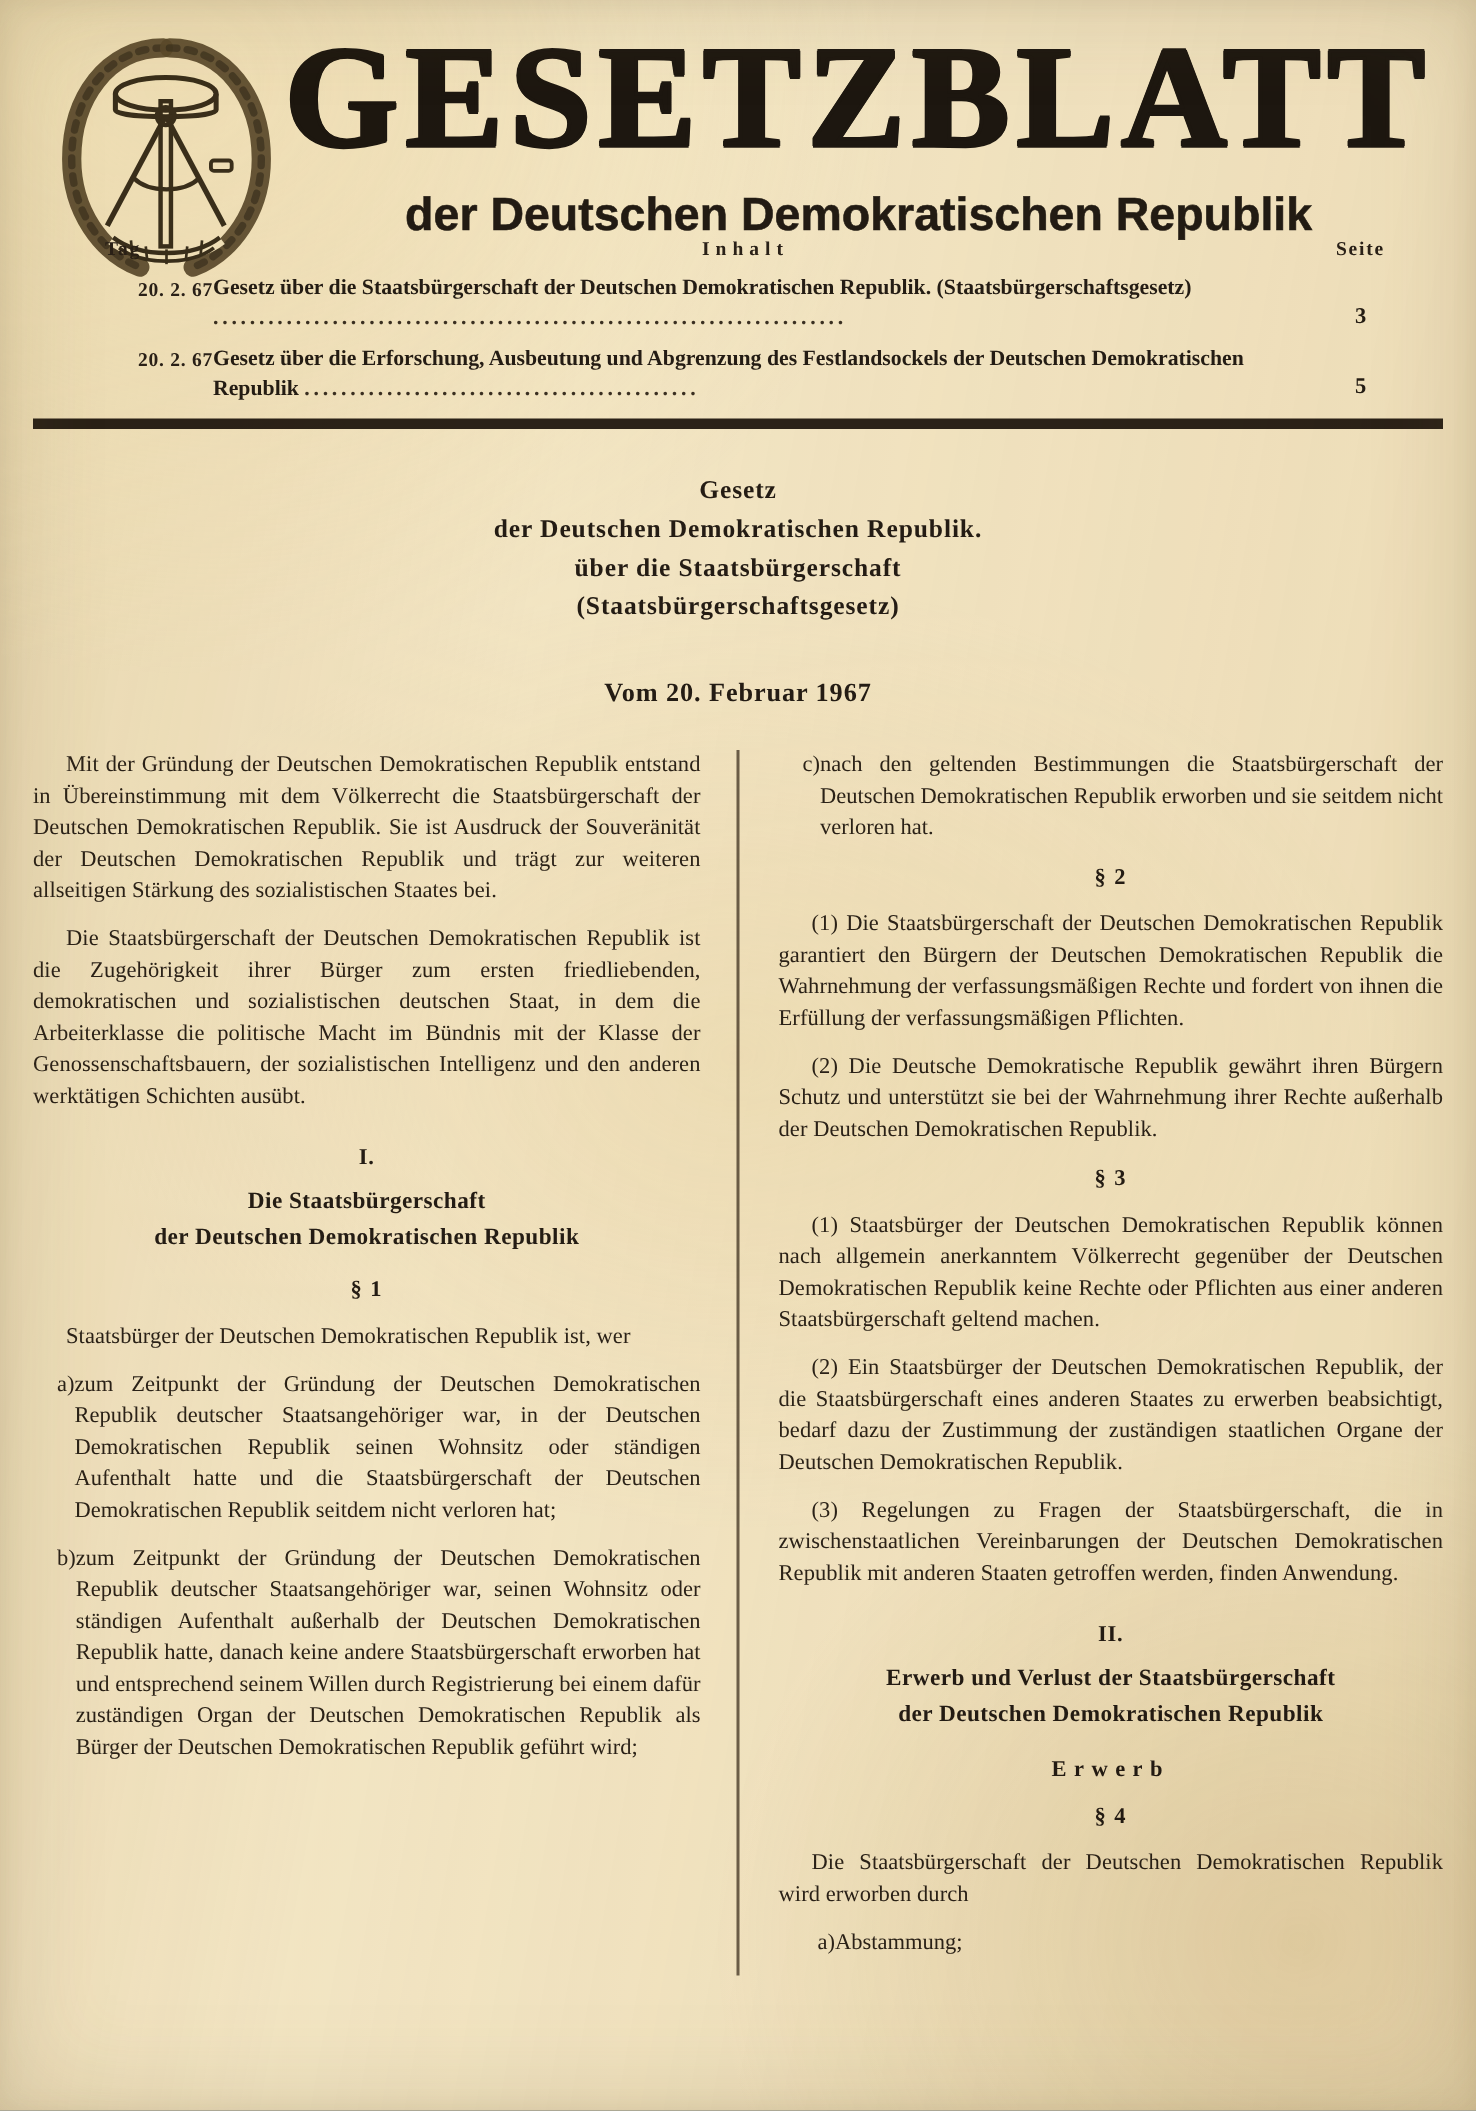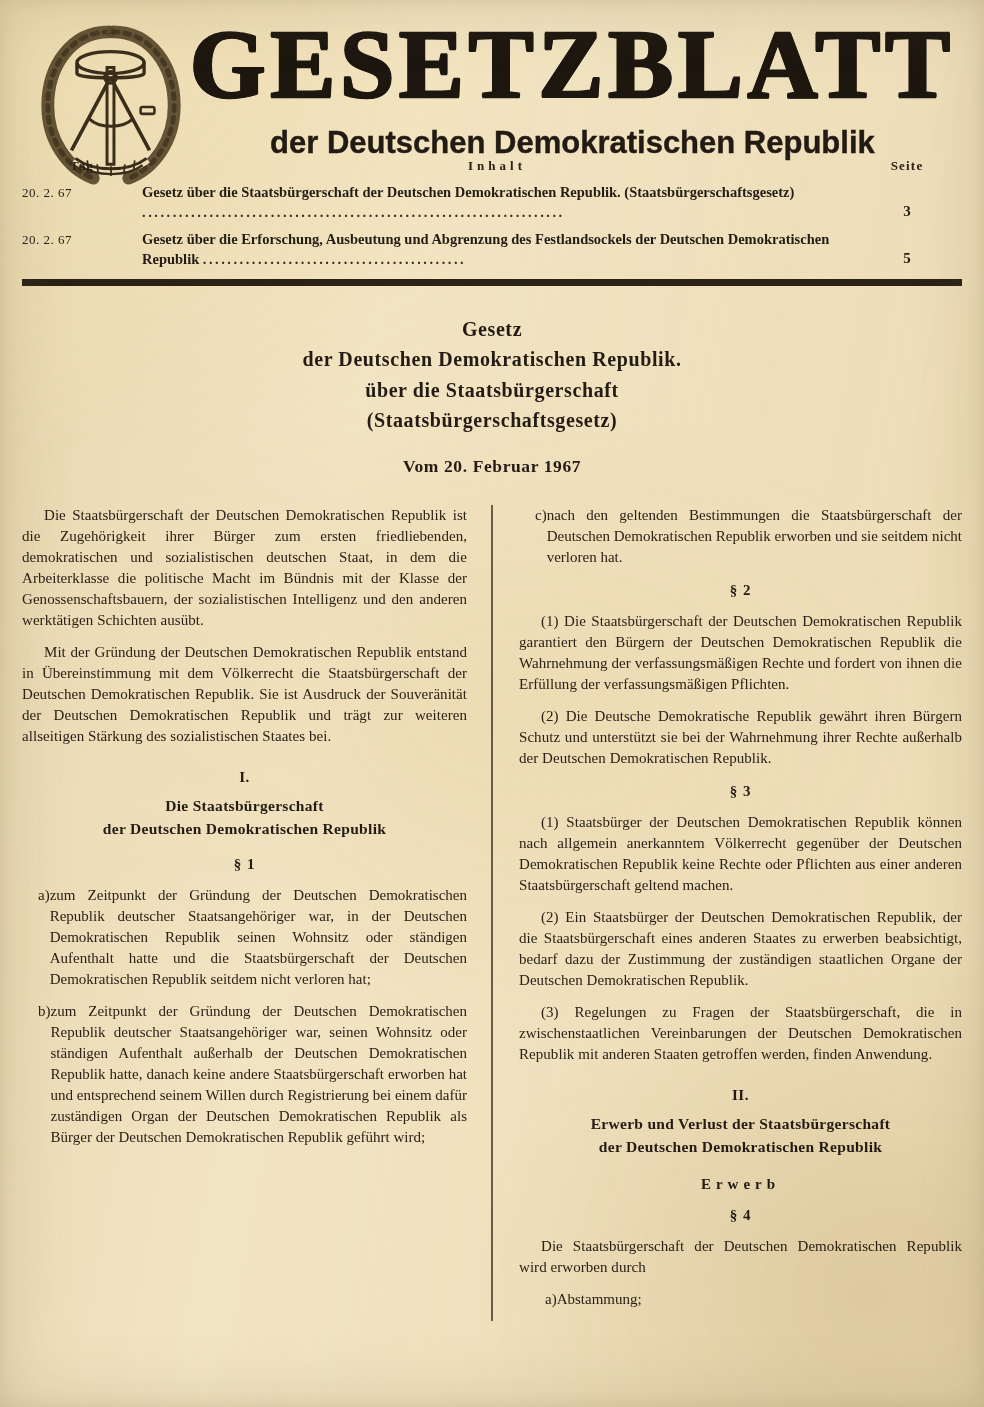--- a/index.html
+++ b/index.html
@@ -145,23 +145,23 @@
   .toc-head .th-inh   { flex: 1; text-align: center; letter-spacing: 4px; }
   .toc-head .th-seite { flex: 0 0 110px; text-align: center; }
 
   .toc-row {
     display: flex;
     align-items: flex-start;
     margin-bottom: 7px;
   }
   .toc-tag {
     flex: 0 0 120px;
-    text-align: left;
+    text-align: right;
     font-size: 13px;
-    font-weight: 400;
+    font-weight: 700;
     letter-spacing: .5px;
     padding-top: 3px;
     color: #2a2118;
   }
   .toc-title {
     flex: 1;
     font-size: 14.5px;
     font-weight: 700;
     line-height: 1.38;
     color: #241c14;
@@ -189,30 +189,30 @@
 
   
   .lawhead {
     position: relative;
     z-index: 5;
     text-align: center;
     padding: 28px 0 6px 0;
   }
   .lawhead .l {
     font-weight: 700;
-    font-size: 20px;
+    font-size: 17px;
     line-height: 1.52;
     letter-spacing: .6px;
     color: #241c14;
   }
   .lawhead .ldate {
     font-weight: 700;
     font-size: 17.5px;
     letter-spacing: .6px;
-    margin-top: 20px;
+    margin-top: 34px;
     color: #241c14;
   }
 
   
   .columns {
     position: relative;
     z-index: 5;
     display: flex;
     padding: 22px 22px 0 22px;
     box-sizing: border-box;
@@ -370,30 +370,31 @@
     <div class="l">Gesetz</div>
     <div class="l">der Deutschen Demokratischen Republik.</div>
     <div class="l">über die Staatsbürgerschaft</div>
     <div class="l">(Staatsbürgerschaftsgesetz)</div>
     <div class="ldate">Vom 20. Februar 1967</div>
   </div>
 
   <div class="columns">
 
     <div class="col col-left">
+      <p class="body">Mit der Gründung der Deutschen Demokratischen Republik entstand in Übereinstimmung mit dem Völkerrecht die Staatsbürgerschaft der Deutschen Demokratischen Republik. Sie ist Ausdruck der Souveränität der Deutschen Demokratischen Republik und trägt zur weiteren allseitigen Stärkung des sozialistischen Staates bei.</p>
       <p class="body">Die Staatsbürgerschaft der Deutschen Demokratischen Republik ist die Zugehörigkeit ihrer Bürger zum ersten friedliebenden, demokratischen und sozialistischen deutschen Staat, in dem die Arbeiterklasse die politische Macht im Bündnis mit der Klasse der Genossenschaftsbauern, der sozialistischen Intelligenz und den anderen werktätigen Schichten ausübt.</p>
-      <p class="body">Mit der Gründung der Deutschen Demokratischen Republik entstand in Übereinstimmung mit dem Völkerrecht die Staatsbürgerschaft der Deutschen Demokratischen Republik. Sie ist Ausdruck der Souveränität der Deutschen Demokratischen Republik und trägt zur weiteren allseitigen Stärkung des sozialistischen Staates bei.</p>
 
       <div class="ctr roman">I.</div>
       <div class="ctr secthead">
         <div>Die Staatsbürgerschaft</div>
         <div>der Deutschen Demokratischen Republik</div>
       </div>
 
       <div class="ctr para-sign">§ 1</div>
+      <p class="body">Staatsbürger der Deutschen Demokratischen Republik ist, wer</p>
 
       <div class="item">
         <div class="mark">a)</div>
         <div class="txt">zum Zeitpunkt der Gründung der Deutschen Demokratischen Republik deutscher Staatsangehöriger war, in der Deutschen Demokratischen Republik seinen Wohnsitz oder ständigen Aufenthalt hatte und die Staatsbürgerschaft der Deutschen Demokratischen Republik seitdem nicht verloren hat;</div>
       </div>
 
       <div class="item">
         <div class="mark">b)</div>
         <div class="txt">zum Zeitpunkt der Gründung der Deutschen Demokratischen Republik deutscher Staatsangehöriger war, seinen Wohnsitz oder ständigen Aufenthalt außerhalb der Deutschen Demokratischen Republik hatte, danach keine andere Staatsbürgerschaft erworben hat und entsprechend seinem Willen durch Registrierung bei einem dafür zuständigen Organ der Deutschen Demokratischen Republik als Bürger der Deutschen Demokratischen Republik geführt wird;</div>
       </div>

